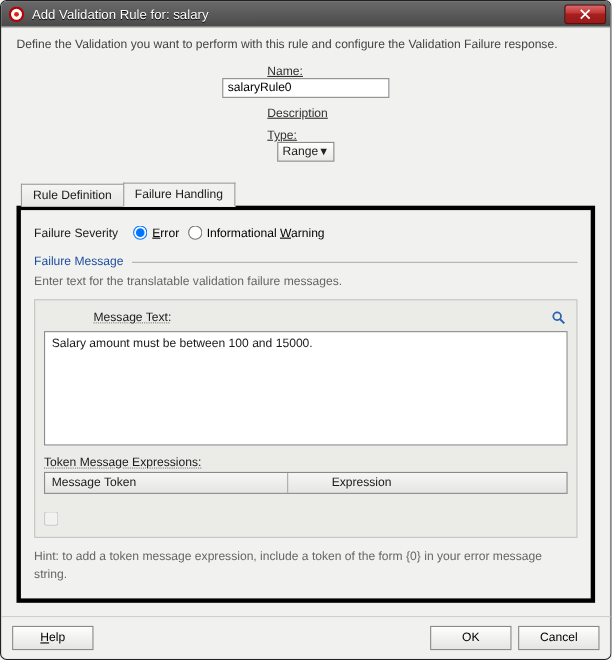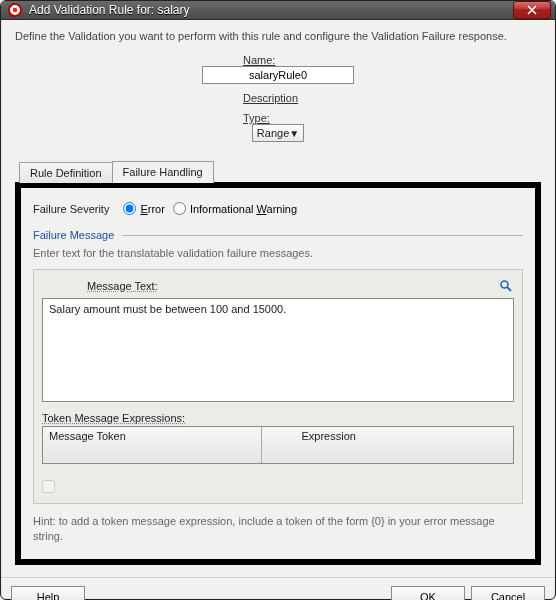--- a/index.html
+++ b/index.html
@@ -59,21 +59,21 @@
   }
   .intro { color:#444; margin-bottom:12px; }
   .form-row { display:flex; align-items:center; margin-bottom:8px;flex-direction:column; }
   .form-row label { width:70px; color:#333; }
   .input, .select {
     flex:1;
     height:36px;
     border:1px solid #8a8a8a;
     background:#fff;
     padding:2px 4px;
-    font-family:inherit; font-size:11px;text-align:center;
+    font-family:inherit; font-size:11px;
   }
   .select {
     display:flex; align-items:center; justify-content:space-between;
     background: linear-gradient(#fefefe,#e9e9e7);
     cursor:pointer;
   }
   .select .arrow { font-size:10px; color:#222; }
   .tabs-wrap { margin-top:10px; }
   .tabs { display:flex; align-items:flex-end; padding-left:4px; }
   .tab {
@@ -85,21 +85,21 @@
     cursor:pointer;
     position:relative;
     top:1px;
   }
   .tab.active {
     background:var(--bg);
     border-bottom:1px solid var(--bg);
     z-index:2;
   }
   .tab-panel {
-    border:6px solid #000000;
+    border:4px solid #000000;
     padding:12px 12px 14px;
   }
   .sev-row { display:flex; align-items:center; gap:8px; margin:2px 0 14px 0; }
   .sev-row .lbl { margin-right:6px; }
   .radio { display:flex; align-items:center; gap:4px; cursor:pointer; color:#000; }
   .radio input { margin:0; }
   .fieldset-title { display:flex; align-items:center; color:var(--link-blue); margin-bottom:6px; }
   .fieldset-title .line { flex:1; height:1px; background:#b0b0b0; margin-left:8px; }
   .desc-muted { color:#666; margin-bottom:10px; }
   .inner-panel {
@@ -122,21 +122,21 @@
     font-family:inherit; font-size:11px;
     resize:none;
     overflow:auto;
   }
   .token-head { margin-top:10px; text-decoration:underline dotted #888; }
   .token-table {
     margin-top:2px;
     border:1px solid #8a8a8a;
     background:linear-gradient(#f6f6f4,#e5e5e3);
     display:flex;
-    height:38px;
+    height:20px;
     gap:34px;
   }
   .token-table .col {
     flex:1; padding:3px 6px;
     border-right:1px solid #aaa;
   }
   .token-table .col:last-child { border-right:none; }
   .ignore-row { display:flex; align-items:center; gap:6px; margin-top:16px; color:var(--disabled); cursor:default; }
   .ignore-row input { margin:0; }
   .hint { color:#666; margin-top:10px; line-height:1.4; }

